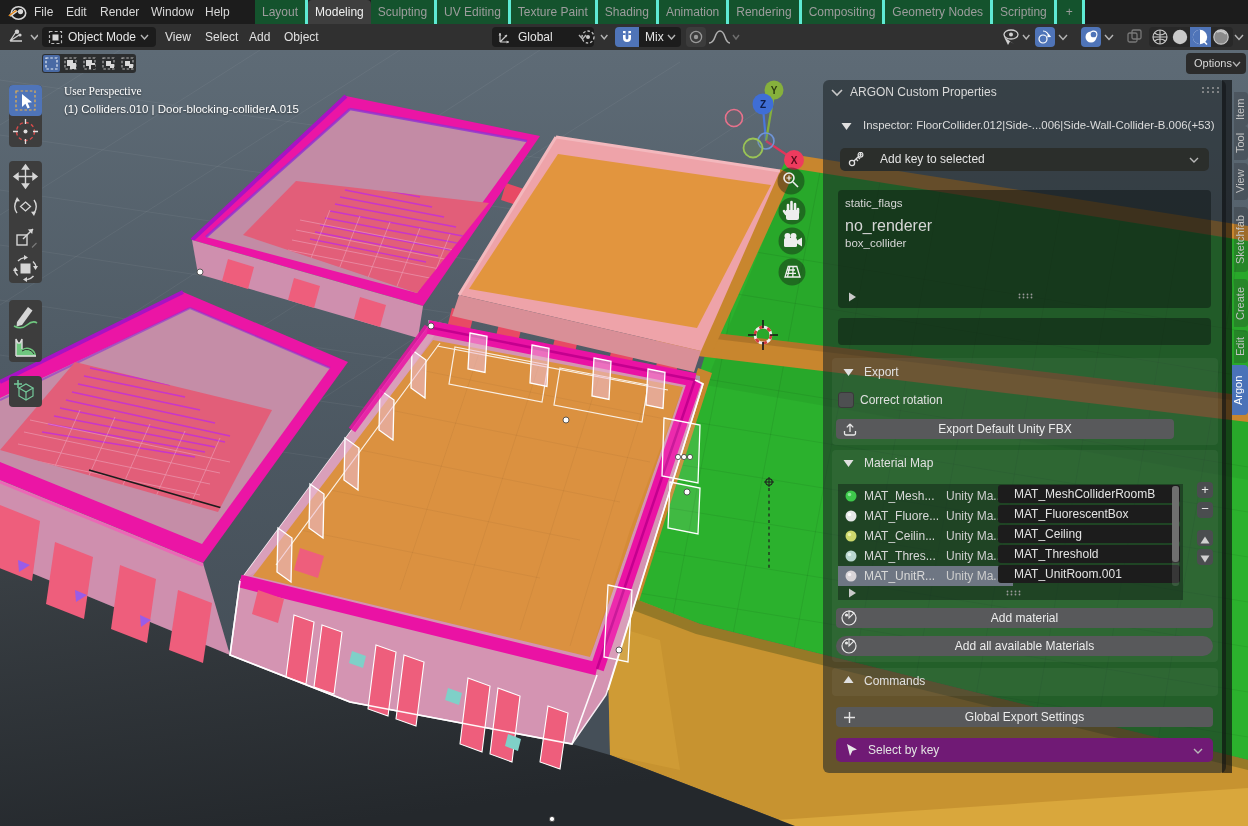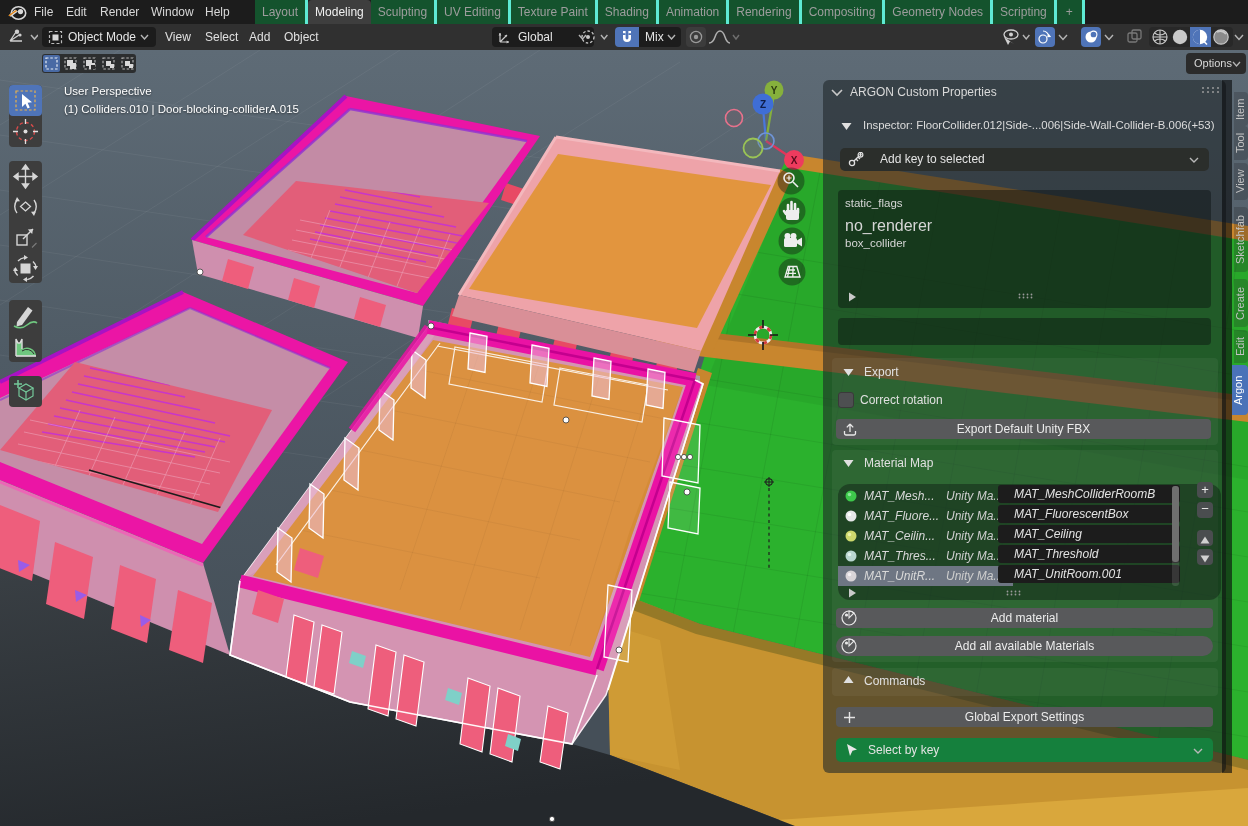--- a/index.html
+++ b/index.html
@@ -429,21 +429,21 @@
     </g>
     <path d="M25 6 h6 v3 h3 v6 h-6 v-3 h-3 Z" fill="#d9d9d9"></path>
     <path d="M44 6 h6 v3 h3 v6 h-6 v-3 h-3 Z" fill="#d9d9d9"></path>
       <rect x="49" y="11" width="4" height="4" fill="#2c2c2c"></rect>
     <rect x="64" y="7" width="5" height="5" fill="#d9d9d9"></rect>
       <rect x="68" y="10" width="4" height="4" fill="#d9d9d9"></rect>
     <rect x="83" y="7" width="5" height="5" fill="#d9d9d9"></rect>
       <rect x="87" y="10" width="4" height="4" fill="#d9d9d9"></rect>
   </svg>
 
-  <div class="abs" style="left:64px;top:85px;color:#ffffff;font-size:11.5px;text-shadow:0 1px 2px rgba(0,0,0,0.5);">User Perspective</div>
+  <div class="abs" style="left:64px;top:85px;color:#ffffff;font-size:11.5px;text-shadow:0 1px 2px rgba(0,0,0,0.5);font-family:Liberation Serif, serif;">User Perspective</div>
   <div class="abs" style="left:64px;top:103px;color:#ffffff;font-size:11.5px;text-shadow:0 1px 2px rgba(0,0,0,0.5);">(1) Colliders.010 | Door-blocking-colliderA.015</div>
 
   <div class="abs" style="left:1186px;top:53px;width:52px;height:21px;background:#2b2b2b;border-radius:4px;color:#d8d8d8;font-size:11px;line-height:21px;text-align:left;padding-left:8px;">Options
     <svg style="position:absolute;right:5px;top:8px;" width="9" height="6" viewBox="0 0 9 6">
         <path d="M1 1 l3.5 4 l3.5 -4" fill="none" stroke="#b5b5b5" stroke-width="1.3"></path>
       </svg>
   </div>
 
   <svg class="abs" style="left:9px;top:85px;" width="35" height="330" viewBox="0 0 35 330">
     <g>
@@ -564,32 +564,32 @@
     </div>
     <div class="abs" style="left:15px;top:238px;width:373px;height:27px;background:rgba(8,12,12,0.42);border-radius:4px;"></div>
 
     <div class="sect" style="top:278px;height:87px;"></div>
     <svg class="abs" style="left:20px;top:288px;" width="11" height="9" viewBox="0 0 11 9">
         <path d="M0.5 1 h10 l-5 7 Z" fill="#e0e0e0"></path>
       </svg>
     <div class="abs" style="left:41px;top:285px;color:#e0e0e0;">Export</div>
     <div class="abs" style="left:15px;top:312px;width:14px;height:14px;background:#4d4f51;border-radius:3px;border:1px solid #3a3a3a;"></div>
     <div class="abs" style="left:37px;top:313px;color:#e0e0e0;">Correct rotation</div>
-    <div class="btn" style="left:13px;top:339px;width:375px;height:20px;">Export Default Unity FBX</div>
+    <div class="btn" style="left:13px;top:339px;width:338px;height:20px;">Export Default Unity FBX</div>
     <svg class="abs" style="left:19px;top:341px;" width="16" height="16" viewBox="0 0 16 16">
       <path d="M8 11 V3 M8 3 l-3.2 3.4 M8 3 l3.2 3.4" fill="none" stroke="#e8e8e8" stroke-width="1.3"></path>
       <path d="M2.5 10 v2.6 a1.4 1.4 0 0 0 1.4 1.4 h8.2 a1.4 1.4 0 0 0 1.4 -1.4 V10" fill="none" stroke="#e8e8e8" stroke-width="1.3"></path>
     </svg>
 
     <div class="sect" style="top:370px;height:212px;"></div>
     <svg class="abs" style="left:20px;top:379px;" width="11" height="9" viewBox="0 0 11 9">
         <path d="M0.5 1 h10 l-5 7 Z" fill="#e0e0e0"></path>
       </svg>
     <div class="abs" style="left:41px;top:376px;color:#e0e0e0;">Material Map</div>
-    <div class="abs" style="left:15px;top:404px;width:383px;height:116px;background:rgba(8,12,12,0.38);border-radius:12px;font-style:italic;">
+    <div class="abs" style="left:15px;top:404px;width:345px;height:116px;background:rgba(8,12,12,0.38);border-radius:0;">
       <div class="abs" style="left:0;top:82px;width:175px;height:20px;background:#6e7683;"></div>
       <svg class="abs" style="left:0;top:0;" width="24" height="104" viewBox="0 0 24 104">
         <circle cx="13" cy="12" r="5.5" fill="#3ec94b"></circle>
           <circle cx="11.5" cy="10.5" r="1.8" fill="#8ce89a"></circle>
         <circle cx="13" cy="32" r="5.5" fill="#e6e7e9"></circle>
           <circle cx="11.5" cy="30.5" r="1.8" fill="#fff"></circle>
         <circle cx="13" cy="52" r="5.5" fill="#cdd96d"></circle>
           <circle cx="11.5" cy="50.5" r="1.8" fill="#eaf2a8"></circle>
         <circle cx="13" cy="72" r="5.5" fill="#b9d6d0"></circle>
           <circle cx="11.5" cy="70.5" r="1.8" fill="#e2f2ee"></circle>
@@ -653,21 +653,21 @@
     <div class="sect" style="top:588px;height:28px;"></div>
     <svg class="abs" style="left:20px;top:595px;" width="11" height="9" viewBox="0 0 11 9">
         <path d="M5.5 1 l5 7 h-10 Z" fill="#e0e0e0"></path>
       </svg>
     <div class="abs" style="left:41px;top:594px;color:#e0e0e0;">Commands</div>
     <div class="btn" style="left:13px;top:627px;width:377px;height:20px;">Global Export Settings</div>
     <svg class="abs" style="left:20px;top:631px;" width="13" height="13" viewBox="0 0 13 13">
         <path d="M6.5 1 v11 M1 6.5 h11" stroke="#e4e4e4" stroke-width="1.4"></path>
       </svg>
 
-    <div class="abs" style="left:13px;top:658px;width:377px;height:24px;background:#15803d;border-radius:5px;">
+    <div class="abs" style="left:13px;top:658px;width:377px;height:24px;background:#701a75;border-radius:5px;">
       <svg class="abs" style="left:10px;top:5px;" width="13" height="14" viewBox="0 0 13 14">
           <path d="M1 1 L11 6.5 L6.5 7.8 L4 13 Z" fill="#e8e8e8"></path>
         </svg>
       <div class="abs" style="left:32px;top:5px;color:#e3e3e3;">Select by key</div>
       <svg class="abs" style="right:10px;top:10px;" width="10" height="7" viewBox="0 0 10 7">
           <path d="M1 1 l4 4 l4 -4" fill="none" stroke="#b8b8b8" stroke-width="1.4"></path>
         </svg>
     </div>
   </div>
 

